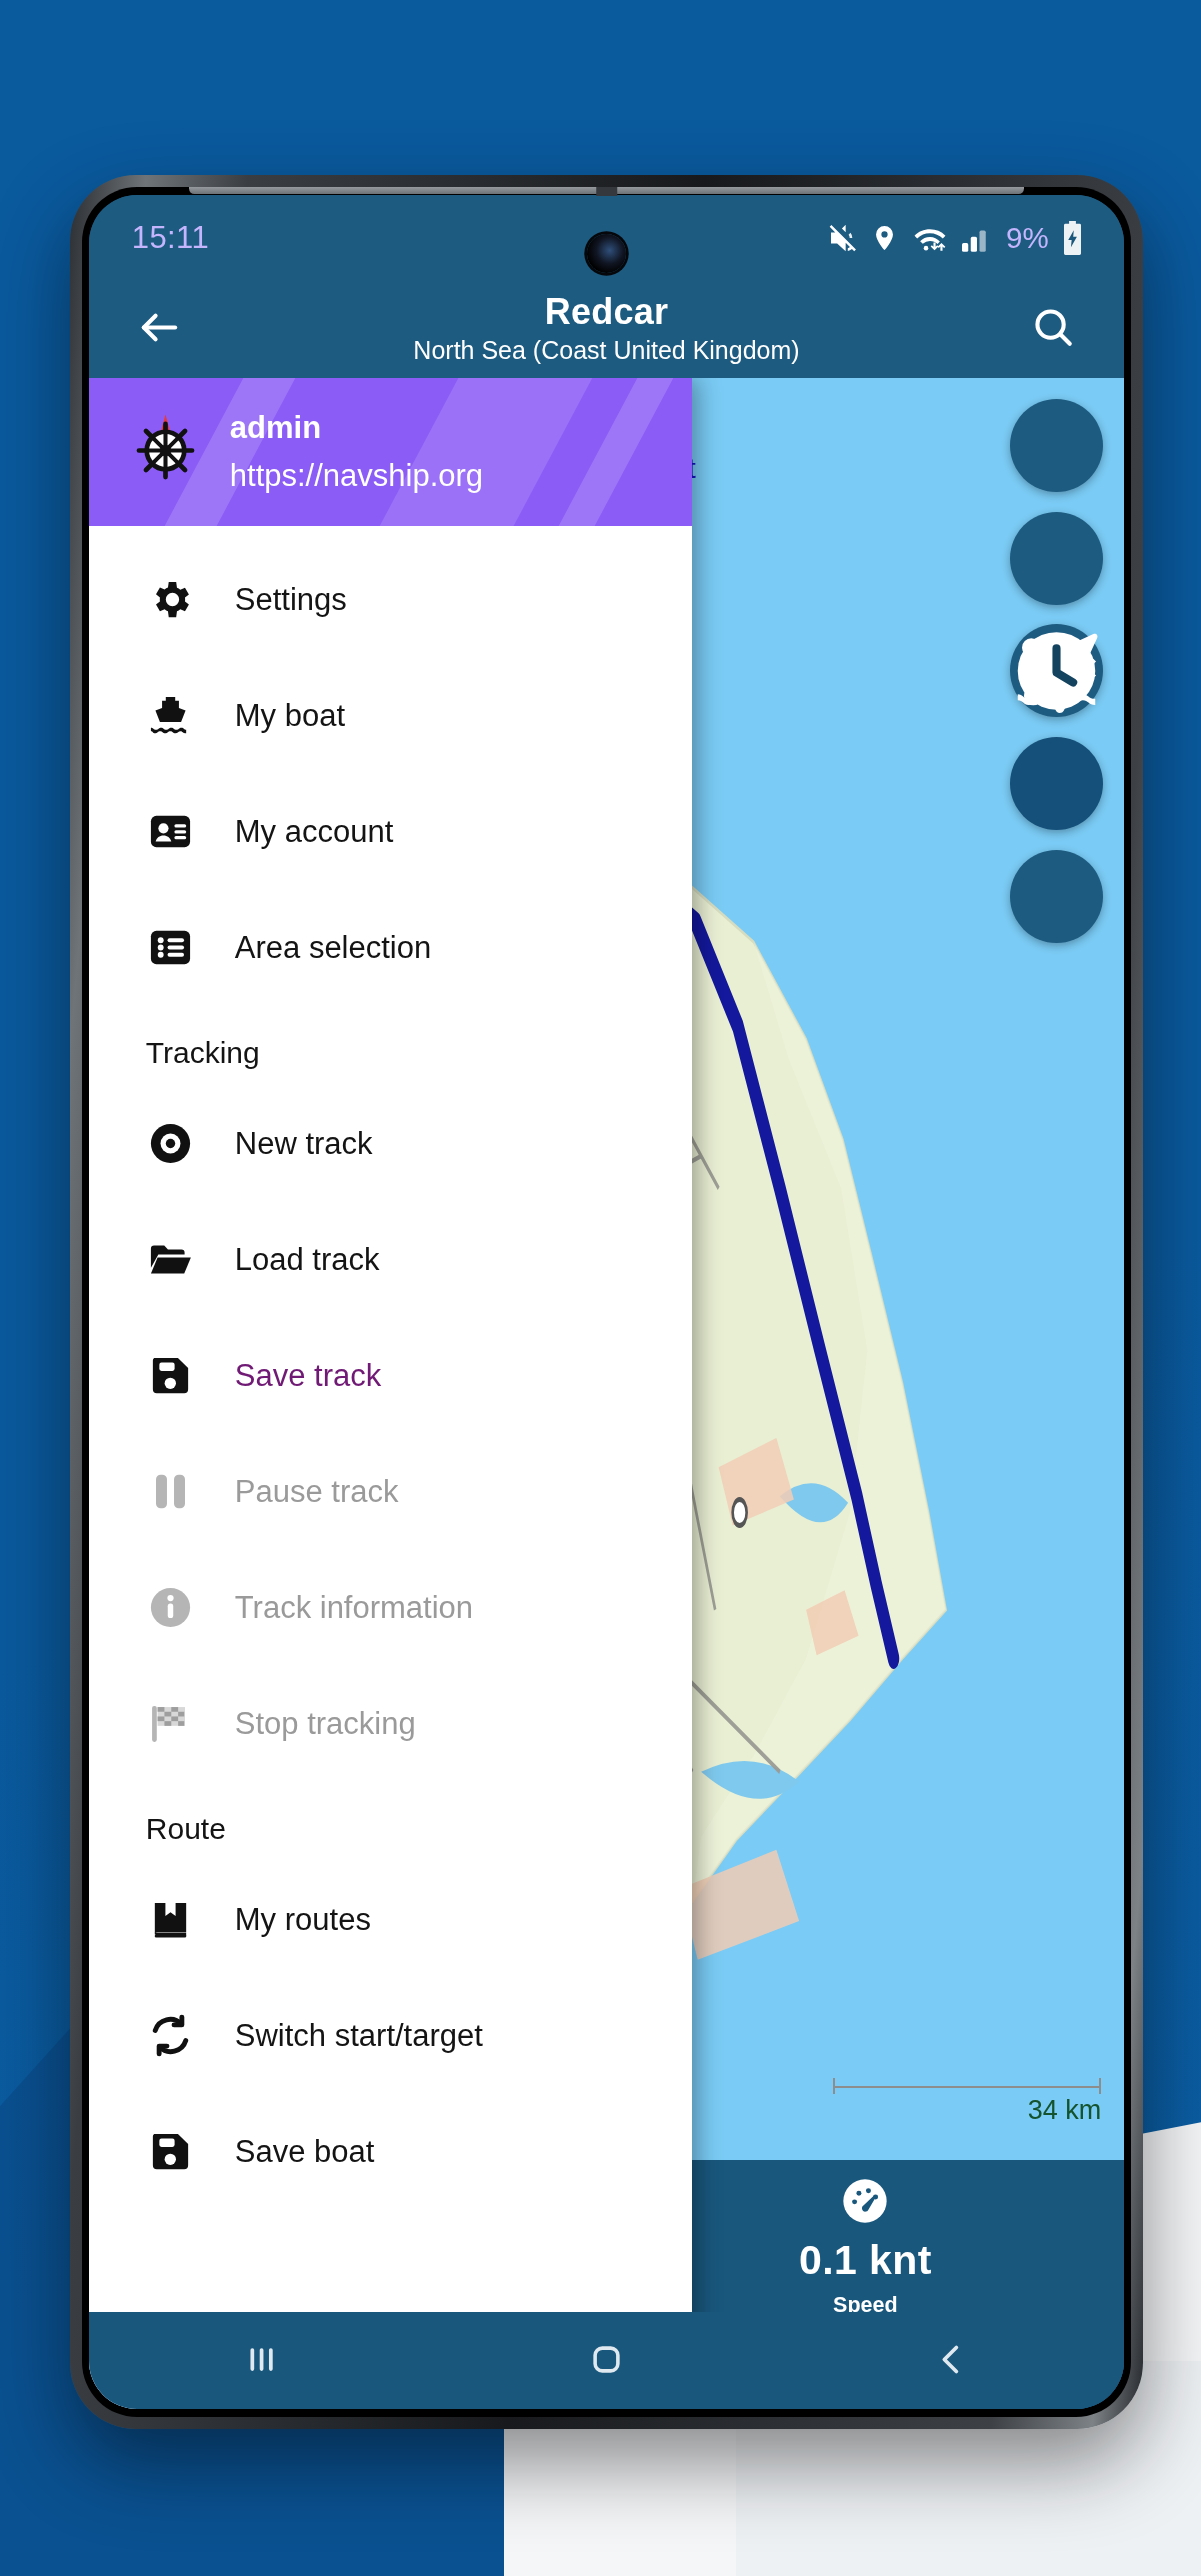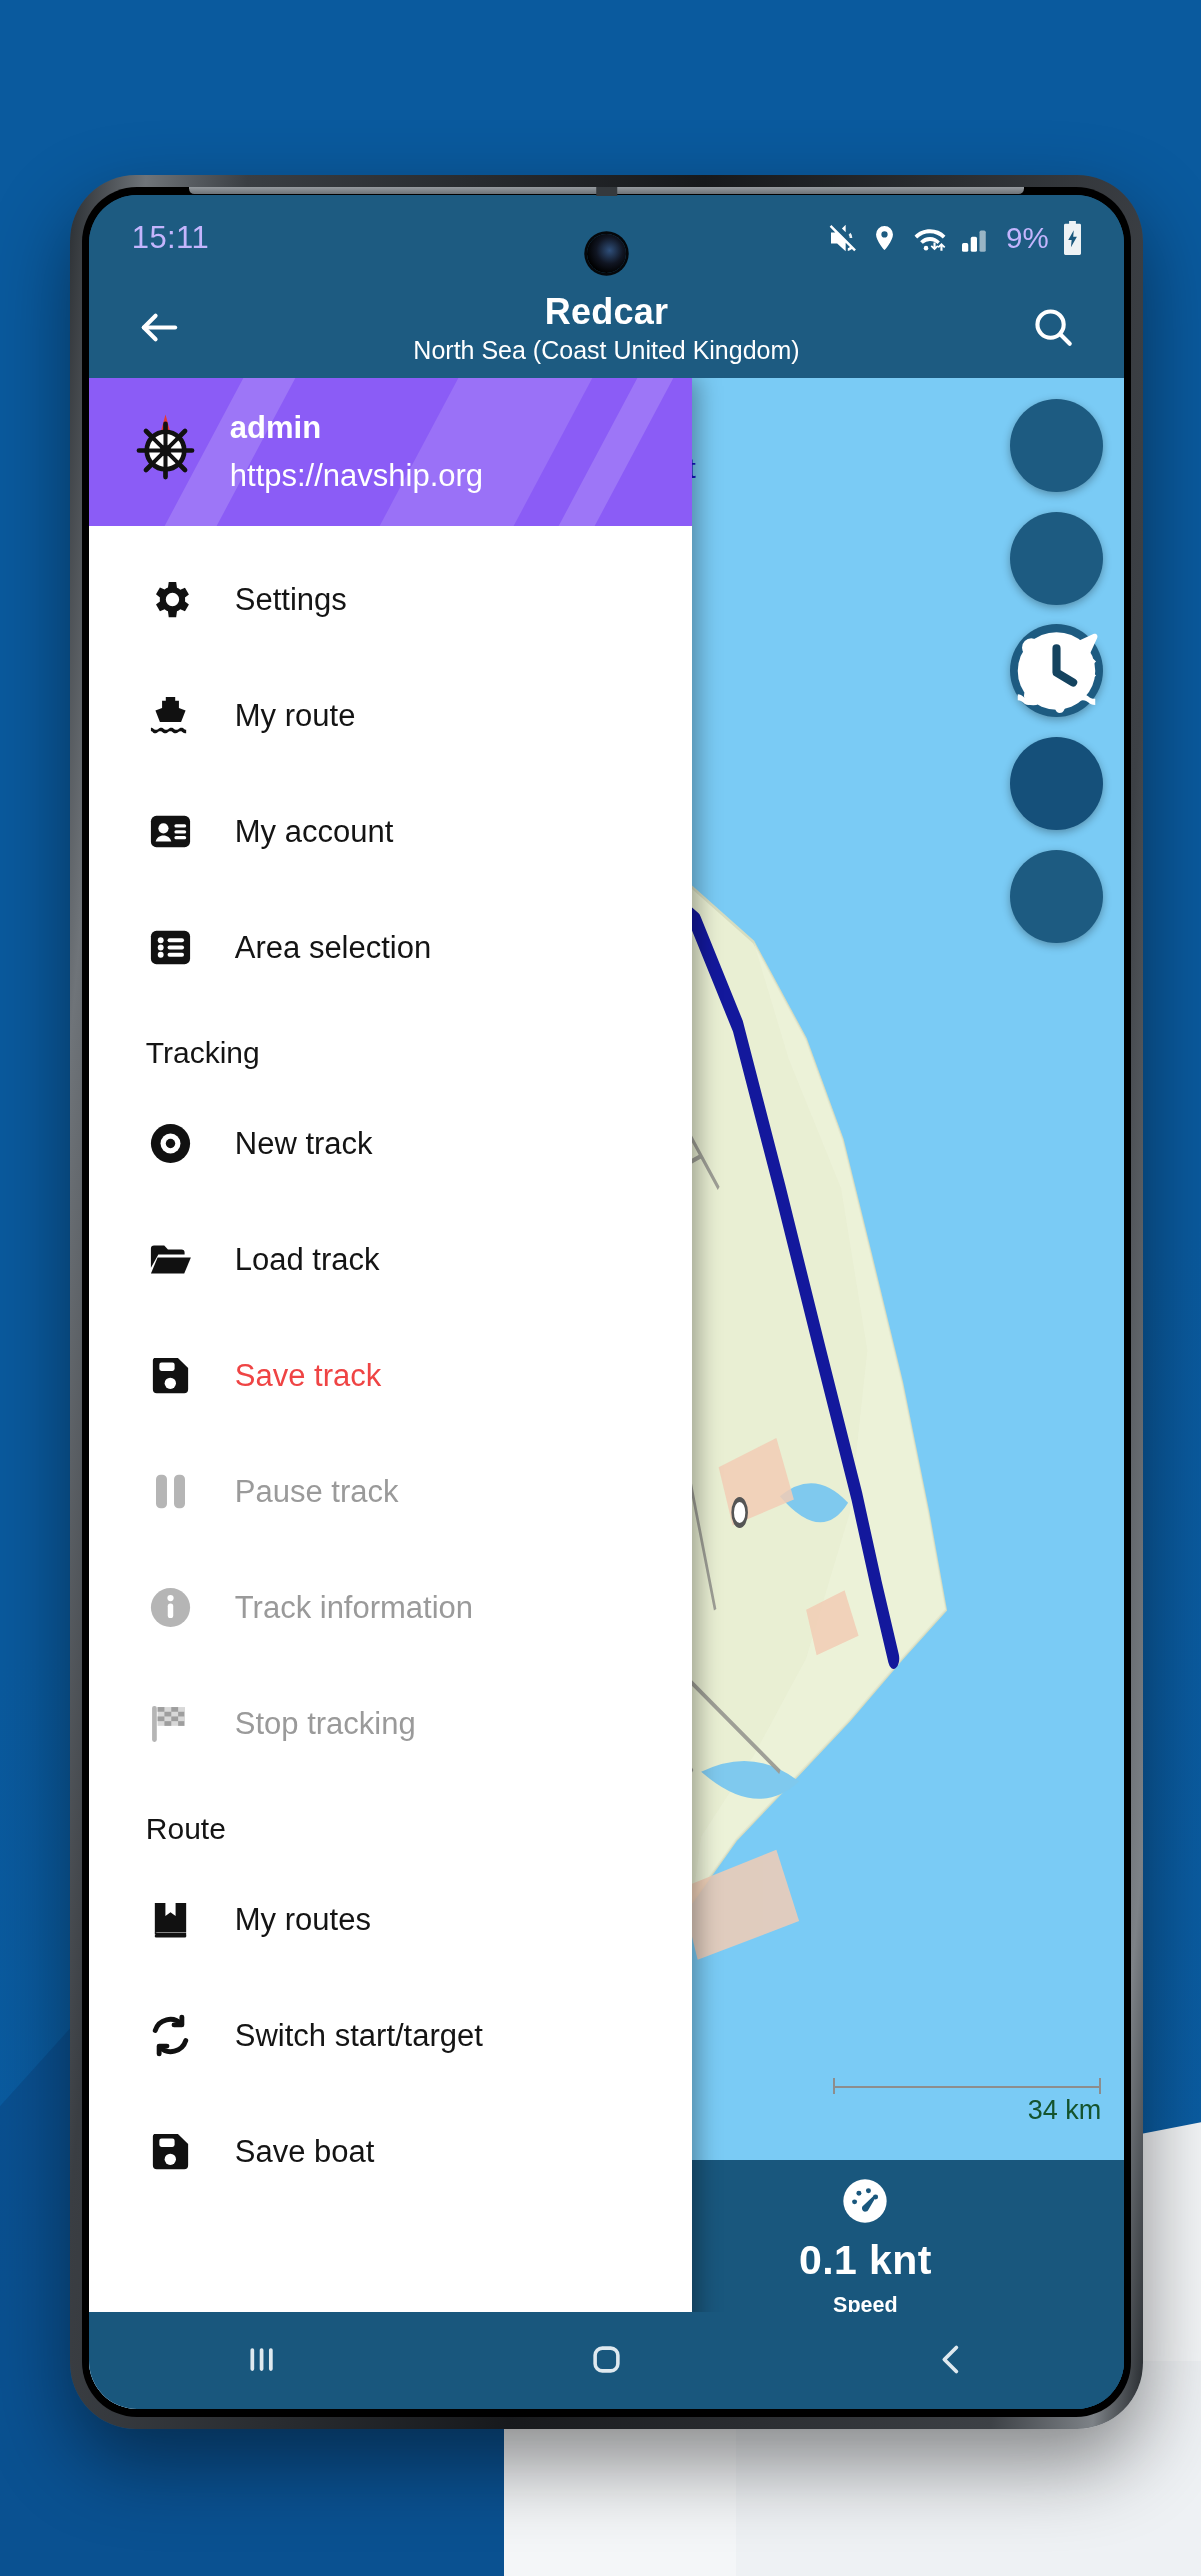--- a/index.html
+++ b/index.html
@@ -605,21 +605,21 @@
               <span class="mi-label">Settings</span>
             </div>
 
             <div class="mi">
               <span class="mi-icon">
                 <svg width="47" height="47" viewBox="0 0 24 24" fill="#111">
                   <path d="M9.6 2.6h4.8v1.9h1.9v3.7l3.4 1.2-2.3 5.9H6.6L4.3 9.4l3.4-1.2V4.5h1.9V2.6z"></path>
                   <path d="M2 18.2c1.3 0 1.3 1.1 2.6 1.1s1.3-1.1 2.6-1.1 1.3 1.1 2.6 1.1 1.3-1.1 2.6-1.1 1.3 1.1 2.6 1.1 1.3-1.1 2.6-1.1 1.3 1.1 2.4 1.1v1.8c-1.8 0-1.8-1.1-2.9-1.1s-1.3 1.1-2.6 1.1-1.3-1.1-2.6-1.1-1.3 1.1-2.6 1.1-1.3-1.1-2.6-1.1-1.3 1.1-2.6 1.1S3.2 20 2 20v-1.8z"></path>
                 </svg>
               </span>
-              <span class="mi-label">My route</span>
+              <span class="mi-label">My boat</span>
             </div>
 
             <div class="mi">
               <span class="mi-icon">
                 <svg width="47" height="47" viewBox="0 0 24 24" fill="#111">
                   <rect x="2" y="4" width="20" height="16" rx="2.8"></rect>
                   <circle cx="8.4" cy="10.4" r="2.6" fill="#fff"></circle>
                   <path d="M4.4 17.1c.5-2 2-3.1 4-3.1s3.5 1.1 4 3.1H4.4z" fill="#fff"></path>
                   <g fill="#fff">
                     <rect x="14" y="8.3" width="6" height="1.7" rx=".8"></rect>
@@ -672,21 +672,21 @@
             </div>
 
             <div class="mi">
               <span class="mi-icon">
                 <svg width="47" height="47" viewBox="0 0 24 24" fill="#111">
                   <path d="M3.6 3h12.2L21 8.2V19a2 2 0 0 1-2 2H5a2 2 0 0 1-2-2V4.6A1.6 1.6 0 0 1 3.6 3z"></path>
                   <rect x="6.3" y="5.4" width="7.8" height="4.3" rx="1.1" fill="#fff"></rect>
                   <circle cx="11.9" cy="16" r="2.9" fill="#fff"></circle>
                 </svg>
               </span>
-              <span class="mi-label" style="color:#ef4444">Save track</span>
+              <span class="mi-label" style="color:#701a75">Save track</span>
             </div>
 
             <div class="mi disabled">
               <span class="mi-icon">
                 <svg width="47" height="47" viewBox="0 0 24 24" fill="#b5b5b5">
                   <rect x="4.6" y="3.4" width="5.6" height="17.2" rx="2.4"></rect>
                   <rect x="13.8" y="3.4" width="5.6" height="17.2" rx="2.4"></rect>
                 </svg>
               </span>
               <span class="mi-label">Pause track</span>

